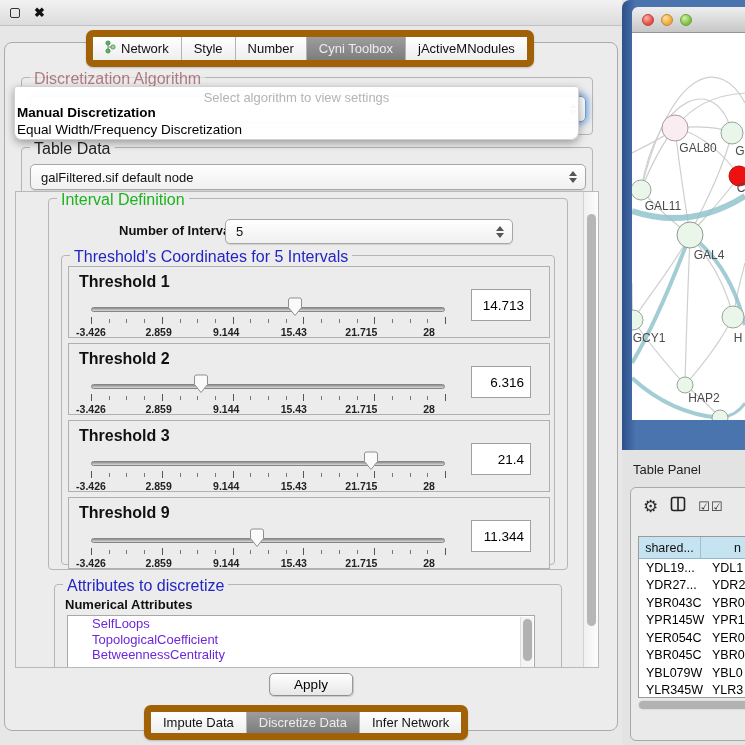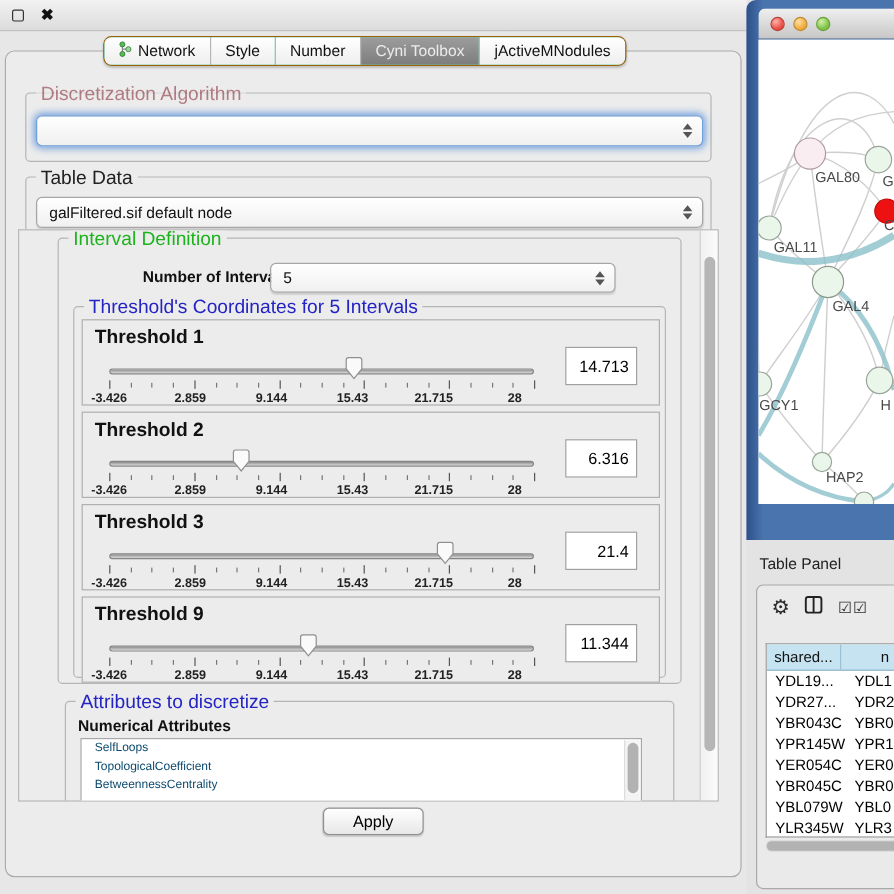--- a/index.html
+++ b/index.html
@@ -9,21 +9,21 @@
 
   
   .control-panel{position:absolute;left:0;top:0;width:622px;height:745px;background:#e7e7e7}
   .cp-titlebar{position:absolute;left:0;top:0;width:100%;height:26px;background:linear-gradient(#f2f2f2,#dcdcdc);border-bottom:1px solid #c2c2c2;display:flex;align-items:center;padding:0 10px;font-size:13px;color:#222}
   .cp-titlebar .title{flex:1}
   .float-box{width:10px;height:10px;border:1.6px solid #333;border-radius:2px;margin-right:14px}
   .close-x{font-size:13px;font-weight:bold;color:#111;line-height:1}
   .cp-main{position:absolute;left:4px;top:42px;width:614px;height:689px;background:#ececec;border:1px solid #ababab;border-radius:8px}
 
   
-  .segbar{position:absolute;display:flex;border:1px solid #a16207;border-radius:7px;overflow:hidden;background:#5eead4;box-shadow:0 1px 2px rgba(0,0,0,.2);z-index:6}
+  .segbar{position:absolute;display:flex;border:7px solid #a16207;border-radius:7px;overflow:hidden;background:#f9a8d4;box-shadow:0 1px 2px rgba(0,0,0,.2);z-index:6}
   .seg{padding:3px 12px;font-size:13px;color:#111;background:linear-gradient(#fff,#eee);border-right:1px solid #b5b5b5;display:flex;align-items:center;gap:5px;white-space:nowrap;cursor:default}
   .seg:last-child{border-right:none}
   .seg.selected{background:linear-gradient(#9d9d9d,#7d7d7d);color:#ececec}
   .top-tabs{left:86px;top:30px}
   .bottom-tabs{left:139px;top:662px}
 
   
   .group{position:absolute;border:1px solid #b5b5b5;border-radius:4px}
   .grouplabel{position:absolute;top:-8px;left:8px;background:#ececec;padding:0 4px;font-size:16px;white-space:nowrap}
 
@@ -63,21 +63,21 @@
   .ticks{position:absolute;left:0;right:0;top:22px;height:8px}
   .tick{position:absolute;top:2px;width:1px;height:4px;background:#777}
   .tick.major{top:0;height:7px;background:#555}
   .ticklabels{position:absolute;left:0;right:16px;top:31px;height:12px}
   .ticklabel{position:absolute;transform:translateX(-50%);font-size:10.5px;font-weight:bold;color:#222;white-space:nowrap}
   .th-value{position:absolute;right:18px;top:22px;width:60px;height:32px;border:1px solid #a0a0a0;background:#fff;font-family:"Liberation Sans",sans-serif;font-size:13.5px;text-align:right;padding-right:6px;color:#000}
 
   .attr-group{left:38px;top:392px;width:508px;height:110px}
   .attr-sub{position:absolute;left:10px;top:12px;font-size:13px;font-weight:bold;color:#111}
   .attr-list{position:absolute;left:12px;top:30px;width:468px;height:76px;background:#fff;border:1px solid #a8a8a8;overflow:hidden}
-  .attr-item{font-size:10px;line-height:15.5px;padding-left:11px;color:#0c4a6e}
+  .attr-item{font-size:13px;line-height:15.5px;padding-left:24px;color:#6d28d9}
   .list-scroll{position:absolute;top:1px;right:1px;bottom:1px;width:13px;background:#f4f4f4;border-left:1px solid #ddd}
   .list-thumb{position:absolute;left:2px;top:2px;width:9px;height:42px;background:#b2b2b2;border-radius:5px}
 
   .apply-btn{position:absolute;left:50%;top:630px;transform:translateX(-50%);padding:3px 24px;font-size:13.5px;font-family:"Liberation Sans",sans-serif;background:linear-gradient(#fff,#e7e7e7);border:1px solid #8f8f8f;border-radius:5px;box-shadow:0 1px 1px rgba(0,0,0,.15);color:#000}
 
   
   .net-window{position:absolute;left:622px;top:0;width:123px;height:450px;background:linear-gradient(to right,#2d5089,#4a74ae 14px);border-top-left-radius:8px}
   .net-titlebar{position:absolute;left:10px;top:7px;right:0;height:26px;background:linear-gradient(#efefef,#c7c7c7);border-bottom:1px solid #969696;border-top-left-radius:6px;display:flex;align-items:center;padding-left:10px;gap:7px}
   .light{width:12px;height:12px;border-radius:50%}
   .light.red{background:radial-gradient(circle at 35% 30%,#ffb3aa,#e84c42 65%);border:1px solid #b5423b}
@@ -157,20 +157,25 @@
         <span class="grouplabel" style="color:#222">Table Data</span>
         <div class="combo" style="left:8px;top:16px;width:556px;height:26px">
           <span>galFiltered.sif default node</span>
           <span class="arrows">
               <span class="arr-up"></span>
               <span class="arr-dn"></span>
             </span>
         </div>
       </div>
 
+      <div class="popup">
+        <div class="hint">Select algorithm to view settings</div>
+        <div class="opt bold">Manual Discretization</div>
+        <div class="opt">Equal Width/Frequency Discretization</div>
+      </div>
 
       <div class="viewport">
 
         <div class="group interval-group">
           <span class="grouplabel green">Interval Definition</span>
           <span class="noi-label">Number of Intervals</span>
           <div class="combo noi-combo">
             <span>5</span>
             <span class="arrows">
                 <span class="arr-up"></span>
@@ -364,20 +369,31 @@
           </div>
         </div>
 
         <div class="vscroll">
           <div class="vthumb"></div>
         </div>
       </div>
 
       <button class="apply-btn">Apply</button>
 
+      <div class="segbar bottom-tabs">
+        <div class="seg">
+            <span>Impute Data</span>
+          </div>
+        <div class="seg selected">
+            <span>Discretize Data</span>
+          </div>
+        <div class="seg">
+            <span>Infer Network</span>
+          </div>
+      </div>
     </div>
   </section>
 
   <section class="net-window">
     <div class="net-titlebar">
       <span class="light red"></span>
       <span class="light yellow"></span>
       <span class="light green"></span>
     </div>
     <div class="net-canvas">

